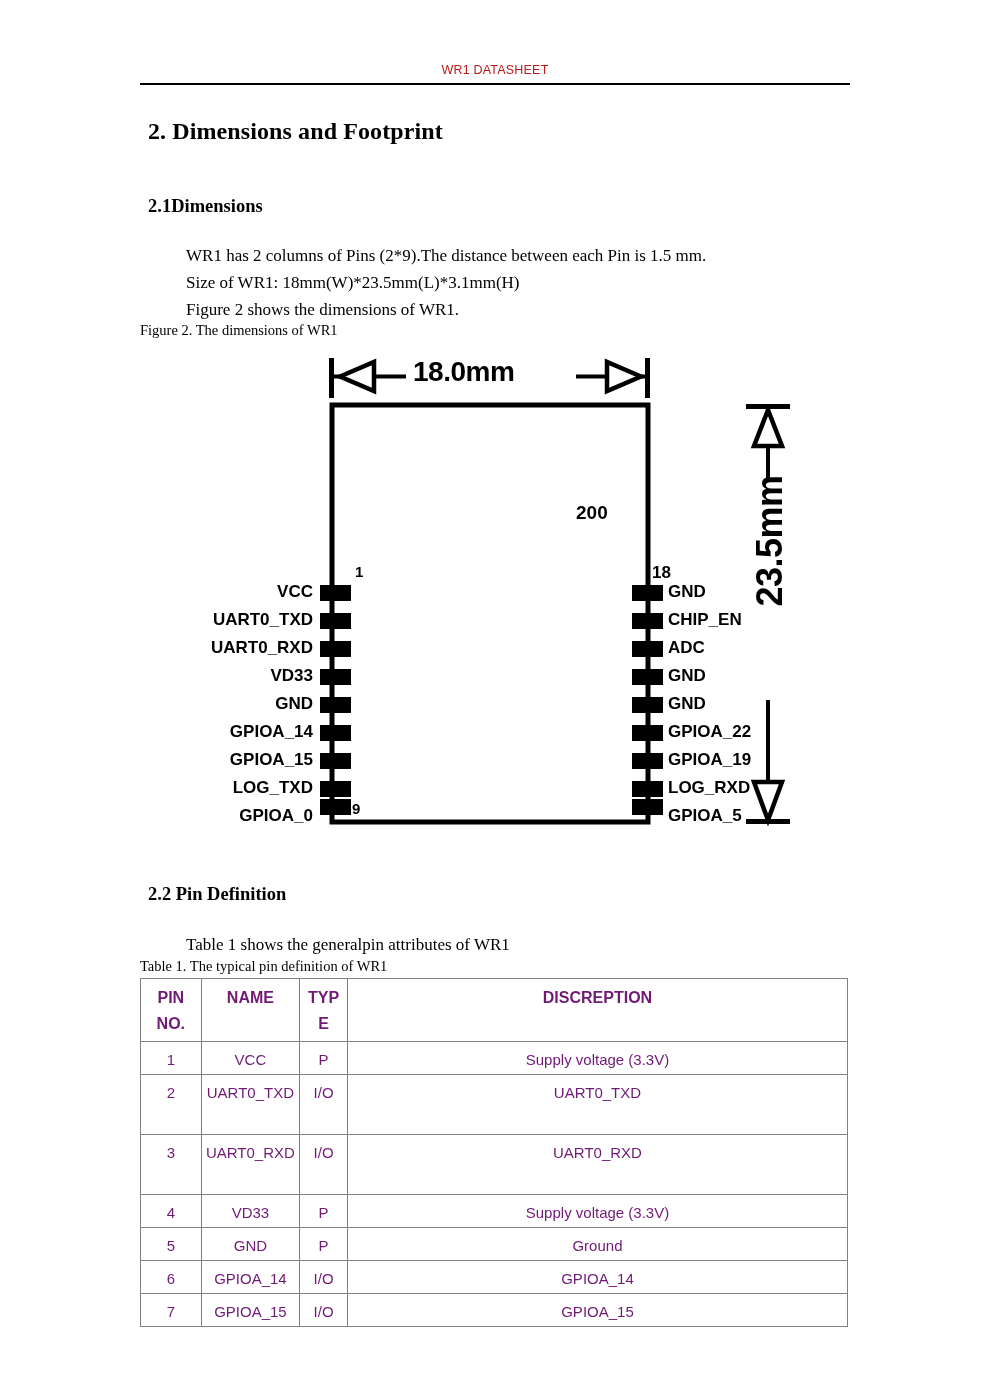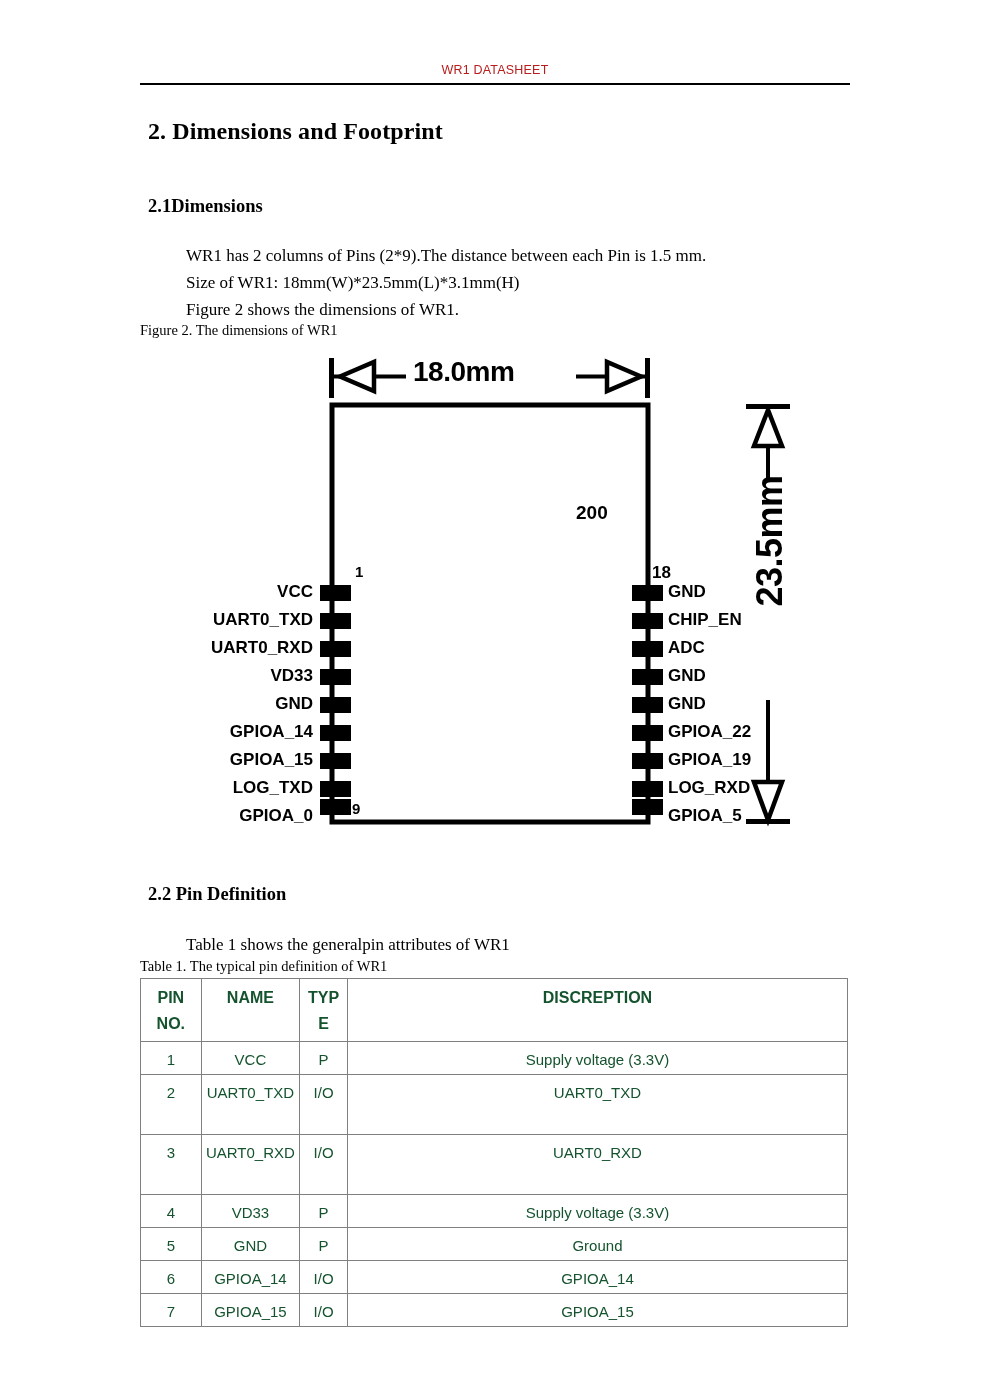--- a/index.html
+++ b/index.html
@@ -104,21 +104,21 @@
 
   
   .pin-table {
     position: absolute;
     left: 140px;
     top: 978px;
     width: 708px;
     border-collapse: collapse;
     font-family: "Liberation Sans", sans-serif;
     font-size: 15px;
-    color: #14532d;
+    color: #701a75;
   }
   .pin-table th, .pin-table td {
     border: 1px solid #808080;
     padding: 0;
     text-align: center;
     vertical-align: top;
   }
   .pin-table thead th {
     font-weight: bold;
     font-size: 16px;

